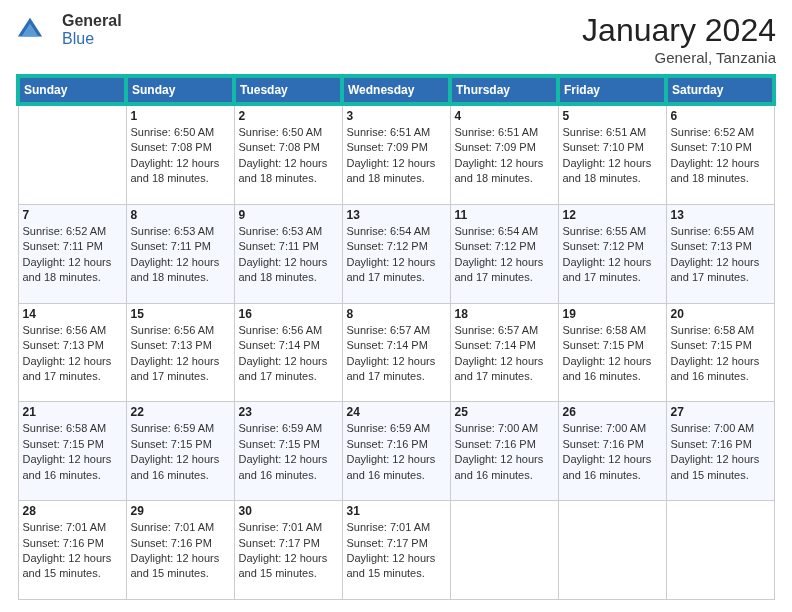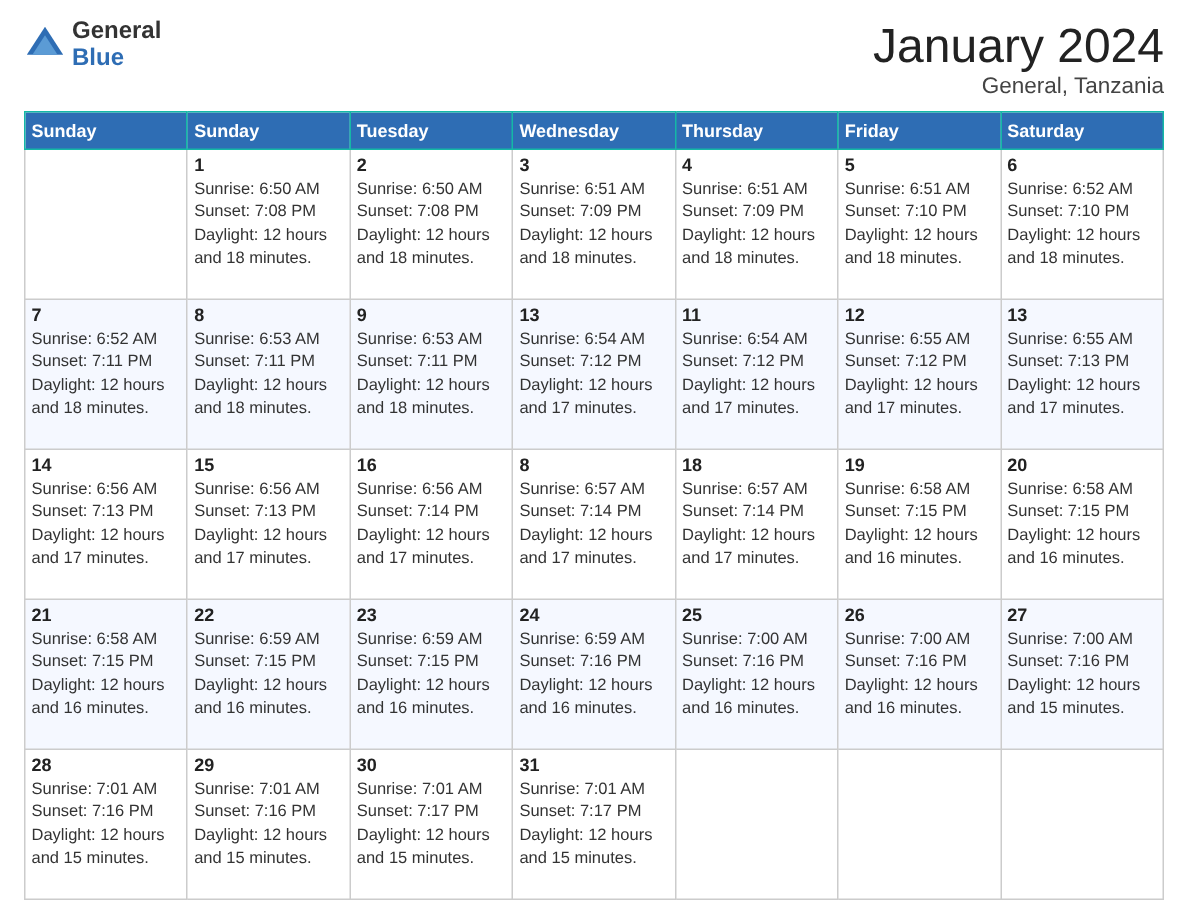--- a/index.html
+++ b/index.html
@@ -19,35 +19,35 @@
     }
     .header {
       display: flex;
       justify-content: space-between;
       align-items: flex-start;
       margin-bottom: 8px;
     }
     .logo {
       display: flex;
       align-items: center;
-      gap: 4px;
+      gap: 18px;
     }
     .logo-text {
       display: flex;
       flex-direction: column;
       line-height: 1.1;
     }
     .logo-general {
       font-size: 16px;
       font-weight: bold;
       color: #333;
     }
     .logo-blue {
       font-size: 16px;
-      font-weight: bold;
+      font-weight: normal;
       color: #2e6db4;
     }
     .logo-icon {
       width: 28px;
       height: 28px;
     }
     .title-block {
       text-align: right;
     }
     .title-month {
@@ -65,21 +65,21 @@
       border-collapse: collapse;
       width: 100%;
       table-layout: fixed;
     }
     .calendar th {
       background: #2e6db4;
       color: #fff;
       font-size: 12px;
       font-weight: bold;
       padding: 5px 4px;
-      border: 1px solid #14b8a6;
+      border: 4px solid #14b8a6;
       text-align: left;
     }
     .calendar td {
       border: 1px solid #ccc;
       vertical-align: top;
       padding: 3px 4px;
       font-size: 9.5px;
       color: #333;
       height: 82px;
     }

